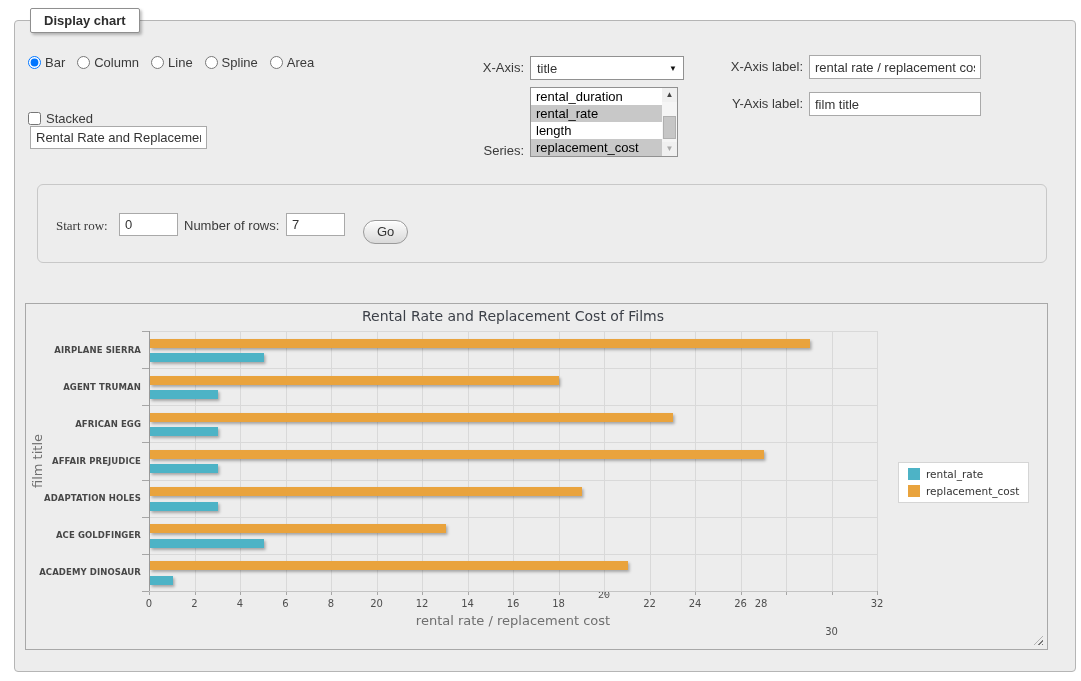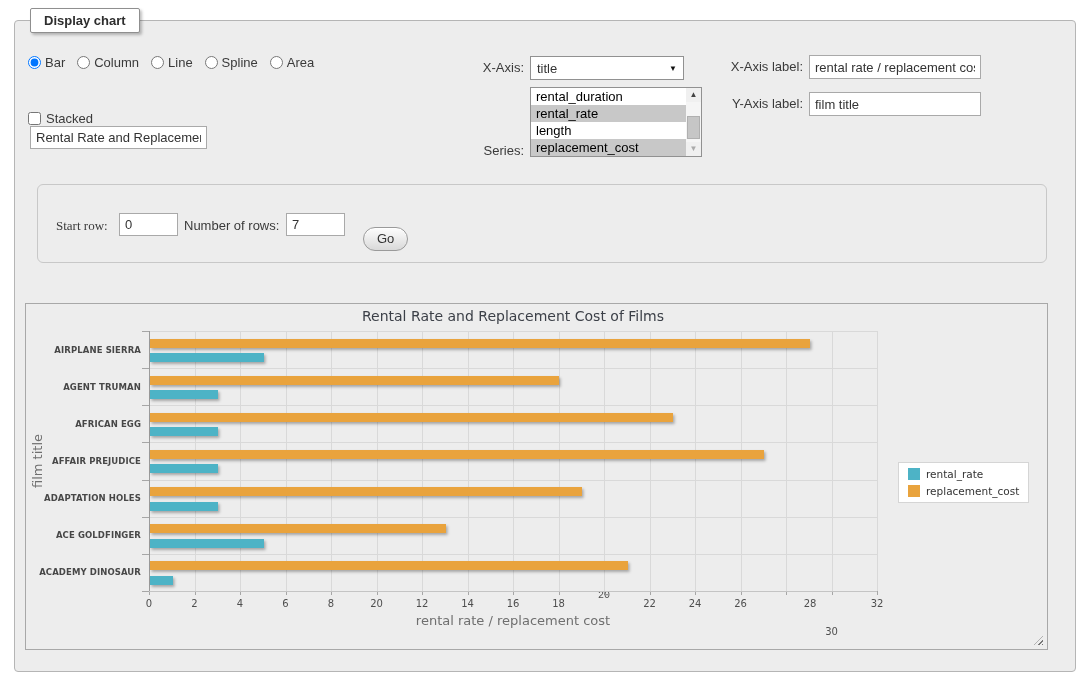--- a/index.html
+++ b/index.html
@@ -32,21 +32,21 @@
   #title-input { left:30px; top:126px; width:177px; height:23px; }
   #xaxis-label-input { left:809px; top:55px; width:172px; }
   #yaxis-label-input { left:809px; top:92px; width:172px; }
   .fake-select {
     position:absolute; left:530px; top:56px; width:154px; height:24px;
     background:#fff; border:1px solid #919191; display:flex; align-items:center;
     padding:0 6px; cursor:default;
   }
   .fake-select .sel-arrow { margin-left:auto; font-size:8px; color:#111; }
   .series-list {
-    position:absolute; left:530px; top:87px; width:172px; height:70px;
+    position:absolute; left:530px; top:87px; width:148px; height:70px;
     background:#fff; border:1px solid #919191; display:flex;
   }
   .series-items { flex:1; overflow:hidden; }
   .series-item { height:17px; line-height:17px; padding-left:5px; font-size:13px; color:#000;
     white-space:nowrap; }
   .series-item.selected { background:#c8c8c8; }
   .list-scrollbar { width:15px; position:relative; background:#f5f5f5; }
   .sb-btn { position:absolute; left:0; width:15px; height:14px; text-align:center;
     font-size:8px; line-height:14px; background:#f0f0f0; }
   .sb-btn.up { top:0; color:#444; }
@@ -56,21 +56,21 @@
   
   .rows-box {
     position:absolute; left:37px; top:184px; width:1010px; height:79px;
     border:1px solid #c8c8c8; border-radius:6px;
   }
   .rows-box .ctl-label { position:absolute; }
   .rows-box input[type=text] { height:23px; }
   #start-row-input { left:81px; top:28px; width:59px; }
   #num-rows-input { left:248px; top:28px; width:59px; }
   .go-button {
-    position:absolute; left:325px; top:42px; padding:3px 13px 4px;
+    position:absolute; left:325px; top:35px; padding:3px 13px 4px;
     border:1px solid #9a9a9a; border-radius:12px; font-size:13px; color:#333;
     background:linear-gradient(#fdfdfd,#d9d9d9); box-shadow:inset 0 1px 0 #fff;
     cursor:pointer; font-family:"Liberation Sans", sans-serif;
   }
   
   .chart-panel {
     position:absolute; left:25px; top:303px; width:1023px; height:347px;
     border:1px solid #a8a8a8; font-family:"DejaVu Sans", sans-serif;
   }
   .chart-title {
@@ -224,21 +224,21 @@
         <div class="tick-mark-x" style="left: 623.5px; top: 287px;"></div>
         <div class="x-tick-label" style="left: 623.5px; top: 294px;">22</div>
         <div class="gridline-v" style="left: 669px; top: 27px; height: 260px;"></div>
         <div class="tick-mark-x" style="left: 669px; top: 287px;"></div>
         <div class="x-tick-label" style="left: 669px; top: 294px;">24</div>
         <div class="gridline-v" style="left: 714.5px; top: 27px; height: 260px;"></div>
         <div class="tick-mark-x" style="left: 714.5px; top: 287px;"></div>
         <div class="x-tick-label" style="left: 714.5px; top: 294px;">26</div>
         <div class="gridline-v" style="left: 760px; top: 27px; height: 260px;"></div>
         <div class="tick-mark-x" style="left: 760px; top: 287px;"></div>
-        <div class="x-tick-label" style="left: 784px; top: 294px;">28</div>
+        <div class="x-tick-label" style="left: 735px; top: 294px;">28</div>
         <div class="gridline-v" style="left: 805.5px; top: 27px; height: 260px;"></div>
         <div class="tick-mark-x" style="left: 805.5px; top: 287px;"></div>
         <div class="x-tick-label" style="left: 805.5px; top: 294px; margin-top: 28px;">30</div>
         <div class="gridline-v" style="left: 851px; top: 27px; height: 260px;"></div>
         <div class="tick-mark-x" style="left: 851px; top: 287px;"></div>
         <div class="x-tick-label" style="left: 851px; top: 294px;">32</div>
         <div class="gridline-h" style="left: 123px; top: 27px; width: 728px;"></div>
         <div class="tick-mark-y" style="left: 116px; top: 27px;"></div>
         <div class="gridline-h" style="left: 123px; top: 64.1429px; width: 728px;"></div>
         <div class="tick-mark-y" style="left: 116px; top: 64.1429px;"></div>

